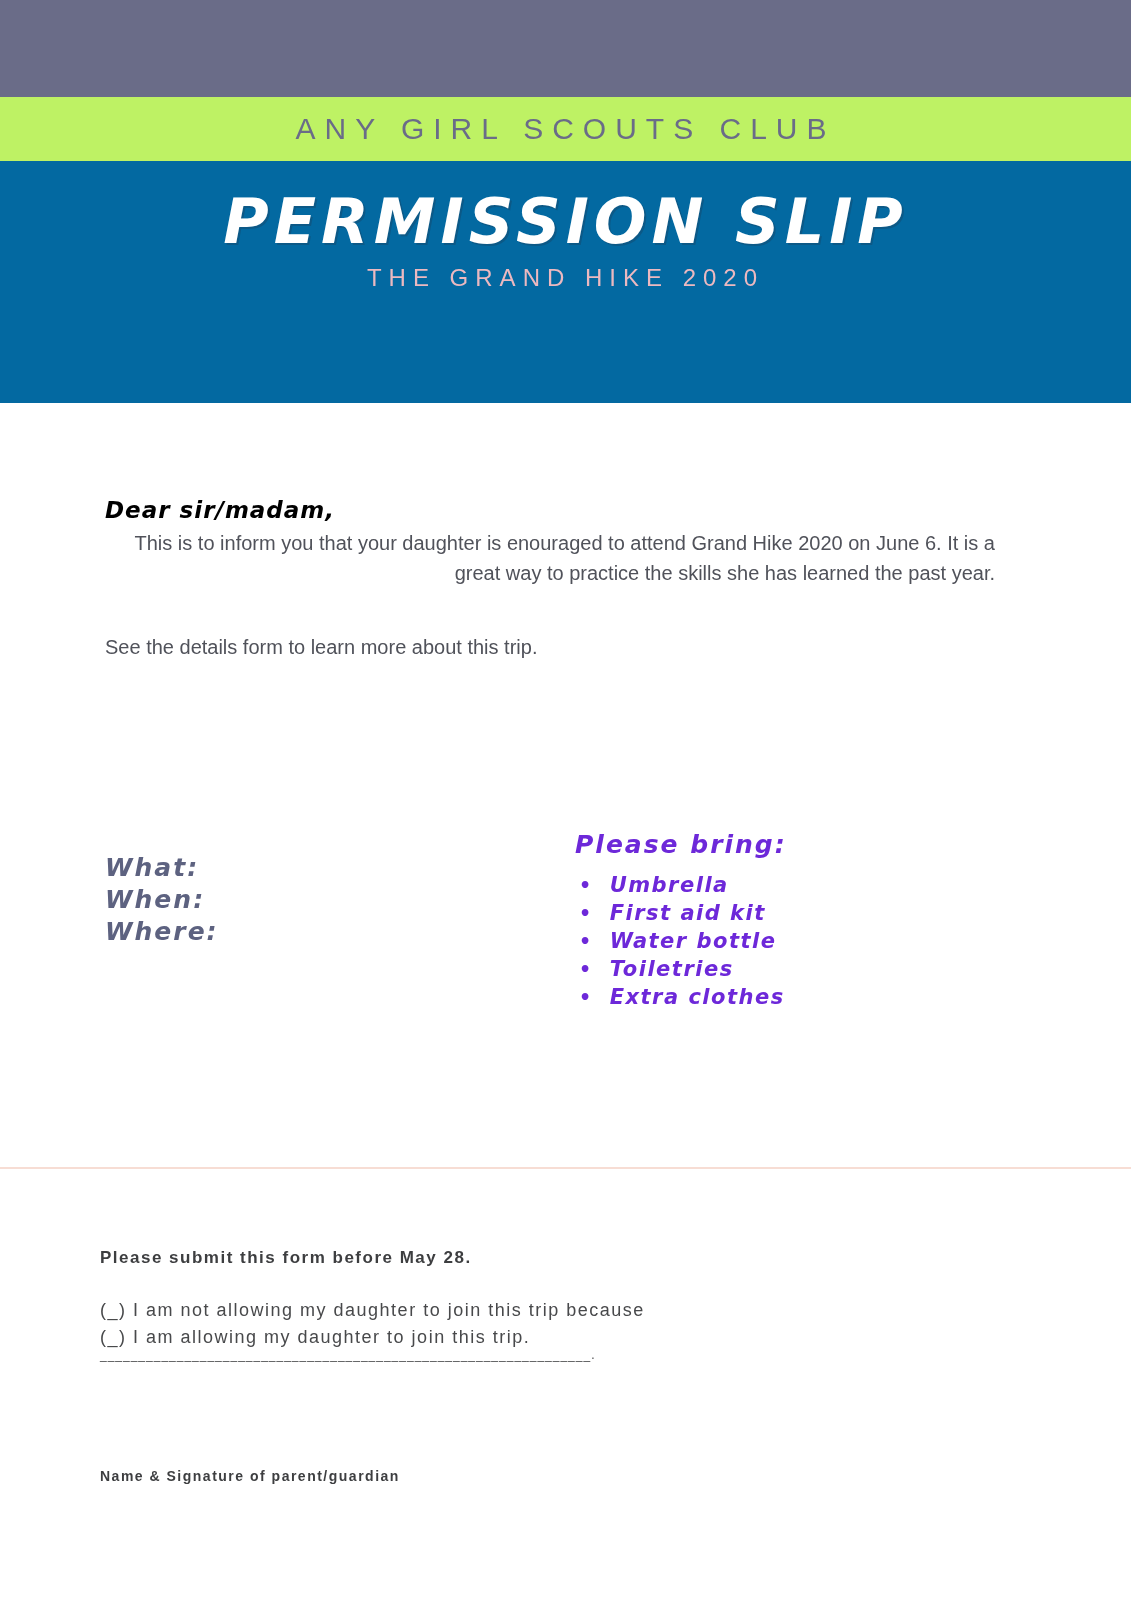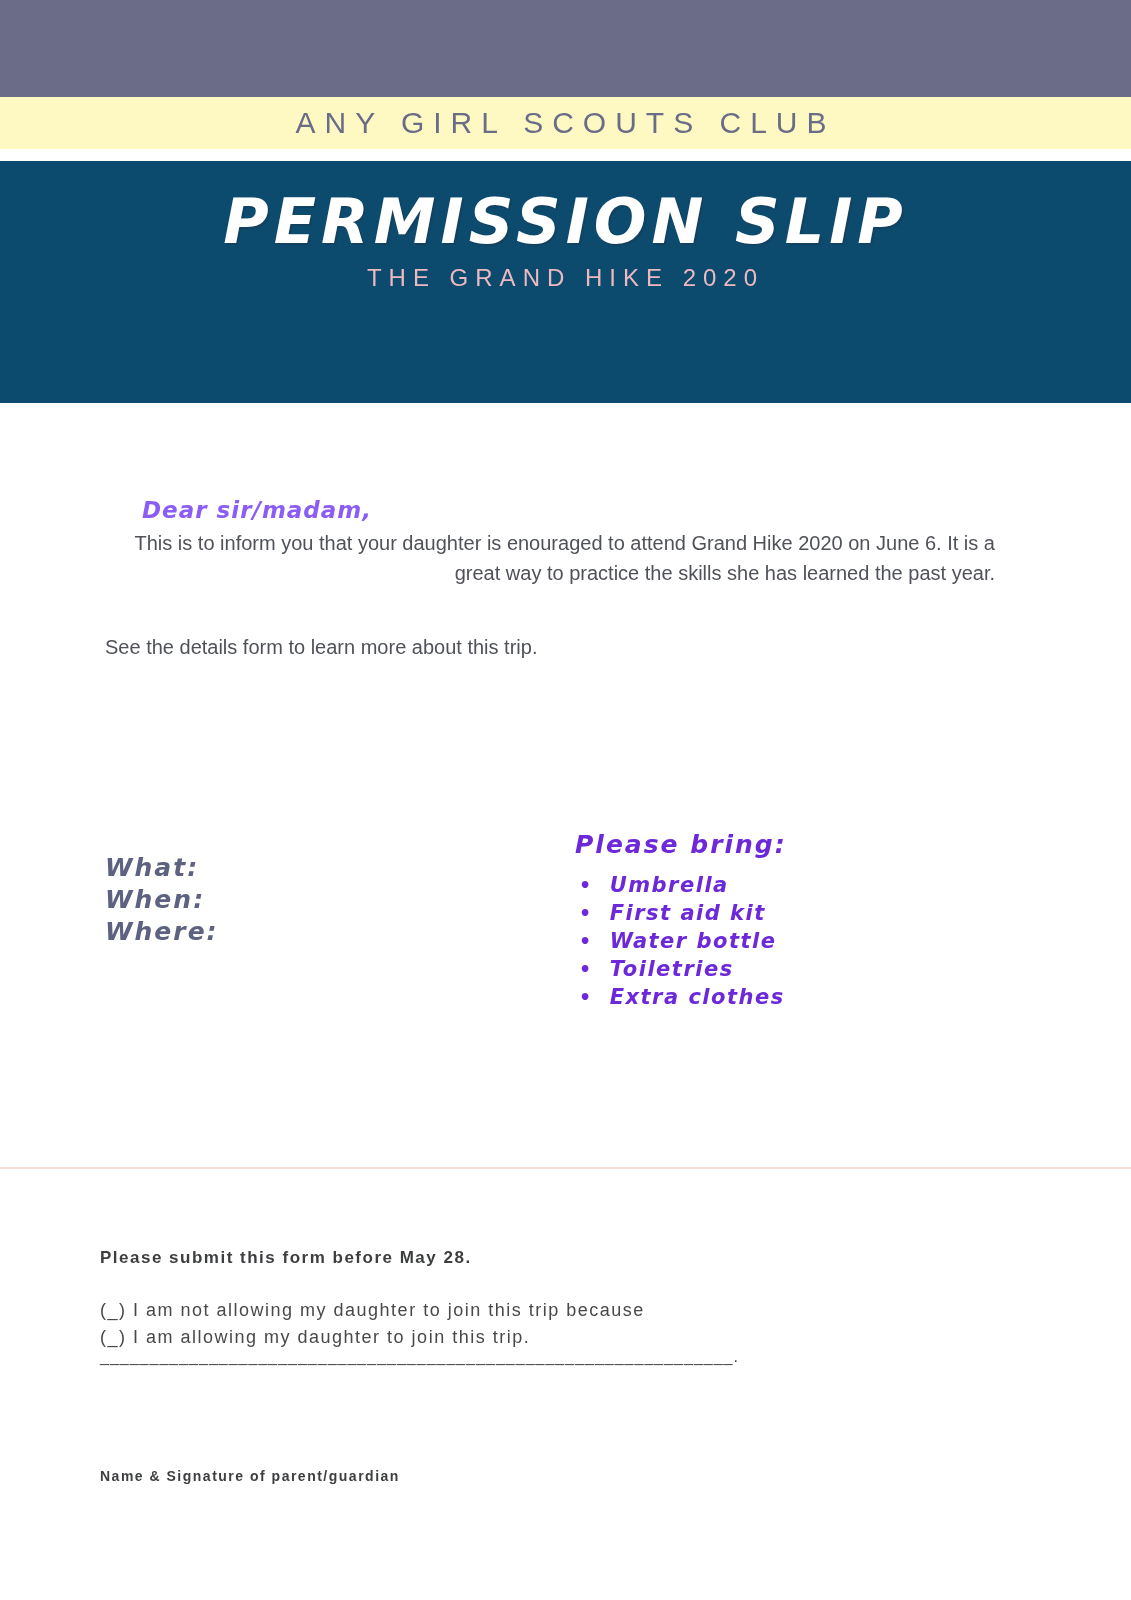--- a/index.html
+++ b/index.html
@@ -13,35 +13,35 @@
   }
 
   
   .band-top {
     position: absolute; left: 0; top: 0;
     width: 1131px; height: 97px;
     background: #6a6c88;
   }
   .band-pink {
     position: absolute; left: 0; top: 97px;
-    width: 1131px; height: 52px;
-    background: #fef9c3;
+    width: 1131px; height: 64px;
+    background: #bef264;
     display: flex; align-items: center; justify-content: center;
   }
   .club-name {
     color: #6a6c88;
     font-size: 30px;
     font-weight: 400;
     letter-spacing: 9px;
     white-space: nowrap;
   }
   .band-hero {
     position: absolute; left: 0; top: 161px;
     width: 1131px; height: 242px;
-    background: #0c4a6e;
+    background: #0369a1;
     text-align: center;
   }
   .hero-title {
     margin-top: 24px;
     color: #ffffff;
     font-family: "DejaVu Sans", sans-serif;
     font-style: italic;
     font-weight: 800;
     font-size: 62px;
     letter-spacing: 5px;
@@ -53,27 +53,26 @@
     color: #ecb9c0;
     font-size: 24px;
     font-weight: 400;
     letter-spacing: 7px;
     white-space: nowrap;
   }
 
   
   .salutation {
     position: absolute; left: 105px; top: 497px;
-    color: #8b5cf6;
+    color: #000000;
     font-family: "DejaVu Sans", sans-serif;
     font-style: italic;
     font-weight: 700;
     font-size: 23px;
     letter-spacing: 1px;
-    margin-left: 37px;
   }
   .para1 {
     position: absolute; left: 105px; top: 528px;
     width: 890px;
     color: #50525a;
     font-size: 20px;
     line-height: 30px;
     text-align: right;
   }
   .para2 {
@@ -144,21 +143,21 @@
   .option-lines {
     position: absolute; left: 100px; top: 1297px;
     color: #48494b;
     font-size: 18px;
     line-height: 27px;
     letter-spacing: 1.5px;
   }
   .reason-line {
     position: absolute; left: 100px; top: 1348px;
     color: #48494b;
-    font-size: 16px;
+    font-size: 12px;
     letter-spacing: 1px;
     white-space: nowrap;
   }
   .signature-label {
     position: absolute; left: 100px; top: 1468px;
     color: #3d3e40;
     font-weight: 700;
     font-size: 14px;
     letter-spacing: 1.5px;
   }

